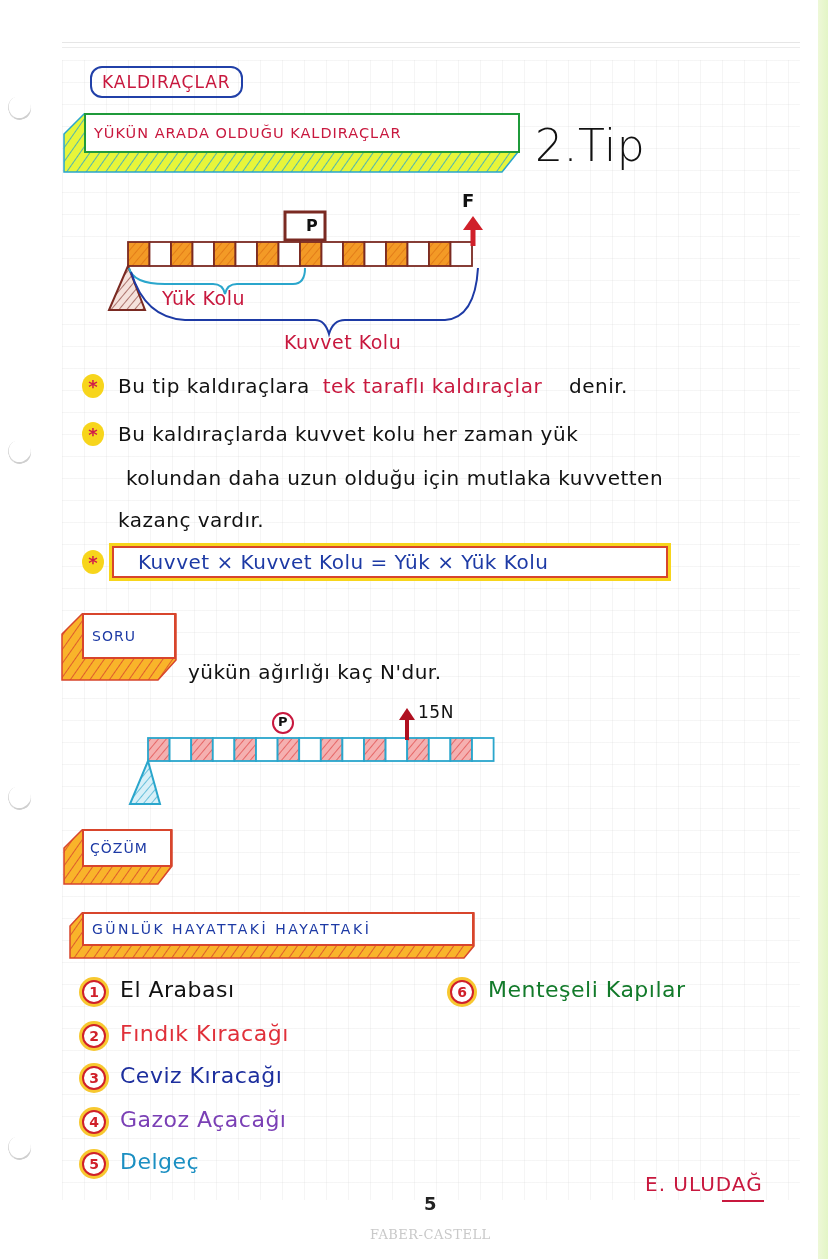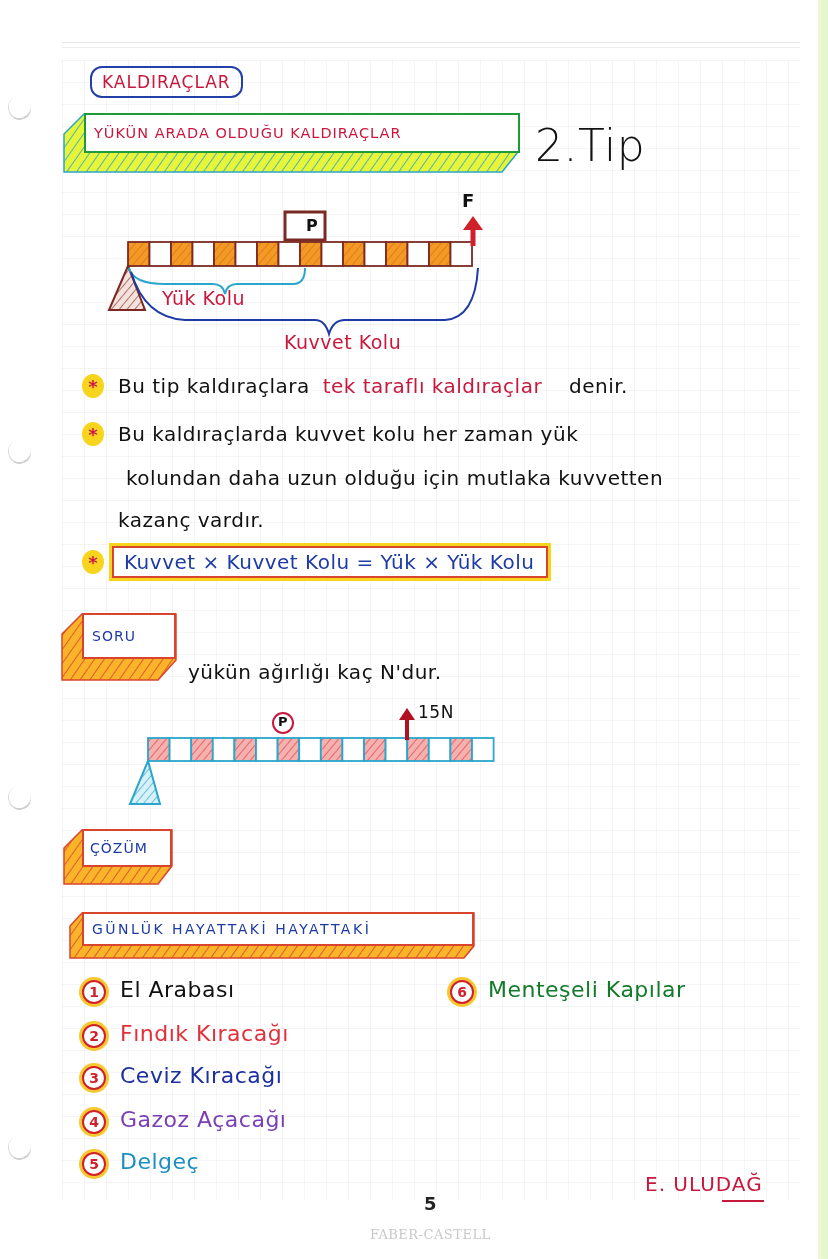--- a/index.html
+++ b/index.html
@@ -63,24 +63,24 @@
 
   .line {
     position: absolute; font-size: 20px; color: #111; white-space: nowrap;
   }
   .bullet {
     position: absolute; width: 22px; height: 24px; border-radius: 50%;
     background: #f7d51c; color: #d01a4a; font-weight: bold;
     display: flex; align-items: center; justify-content: center; font-size: 18px;
   }
   .formula {
-    position: absolute; left: 112px; top: 546px; width: 436px; height: 32px;
+    position: absolute; left: 112px; top: 546px; width: 556px; height: 32px;
     border: 2px solid #d8452c; box-shadow: 0 0 0 3px #f7d51c;
     background: #fff; color: #1d3aa5; font-size: 20px;
-    display: flex; align-items: center; padding-left: 10px; box-sizing: border-box;
+    display: flex; align-items: center; padding-left: 24px; box-sizing: border-box;
   }
   .num-badge {
     position: absolute; width: 24px; height: 24px; border-radius: 50%;
     border: 2px solid #d0202a; box-shadow: 0 0 0 3px #f7c830;
     background: #fff; color: #d0202a; font-size: 14px; font-weight: bold;
     display: flex; align-items: center; justify-content: center; box-sizing: border-box;
   }
   .ex-label { position: absolute; font-size: 22px; white-space: nowrap; }
 
   .signature { position: absolute; left: 645px; top: 1172px; color: #c8183e; font-size: 20px; letter-spacing: 1px; }

